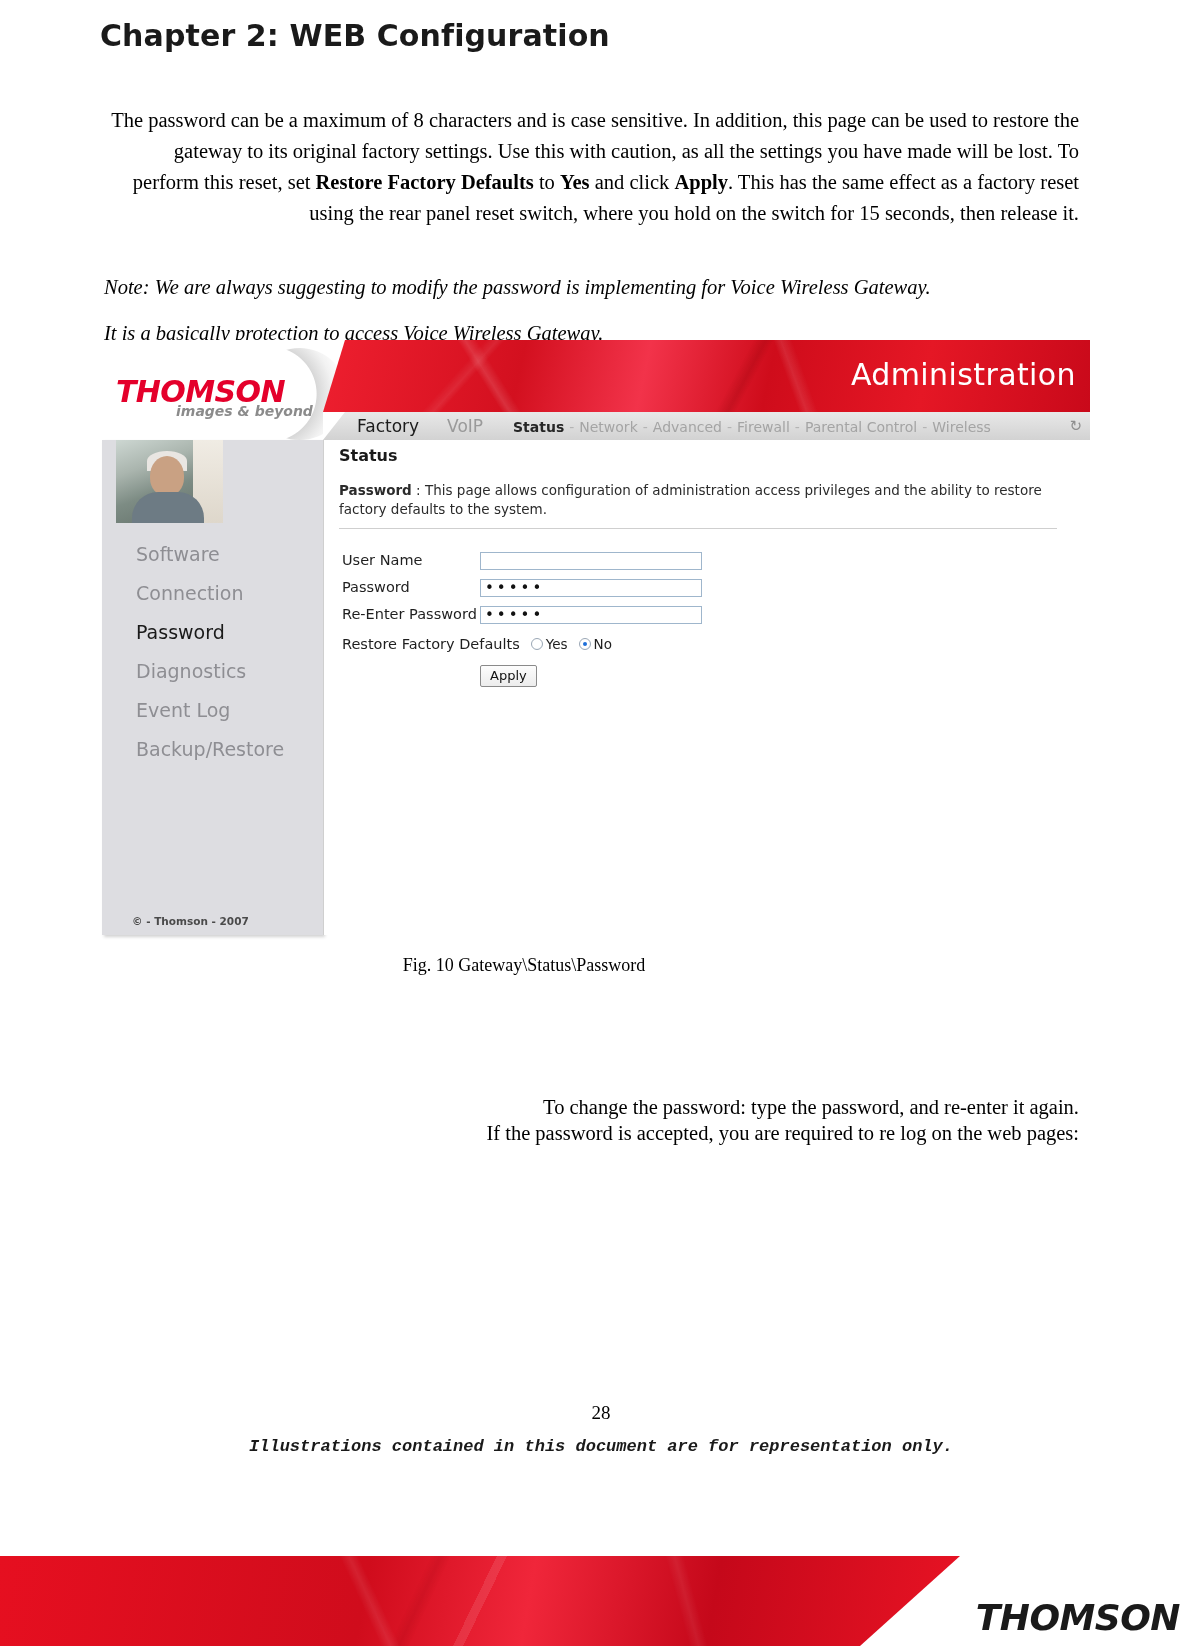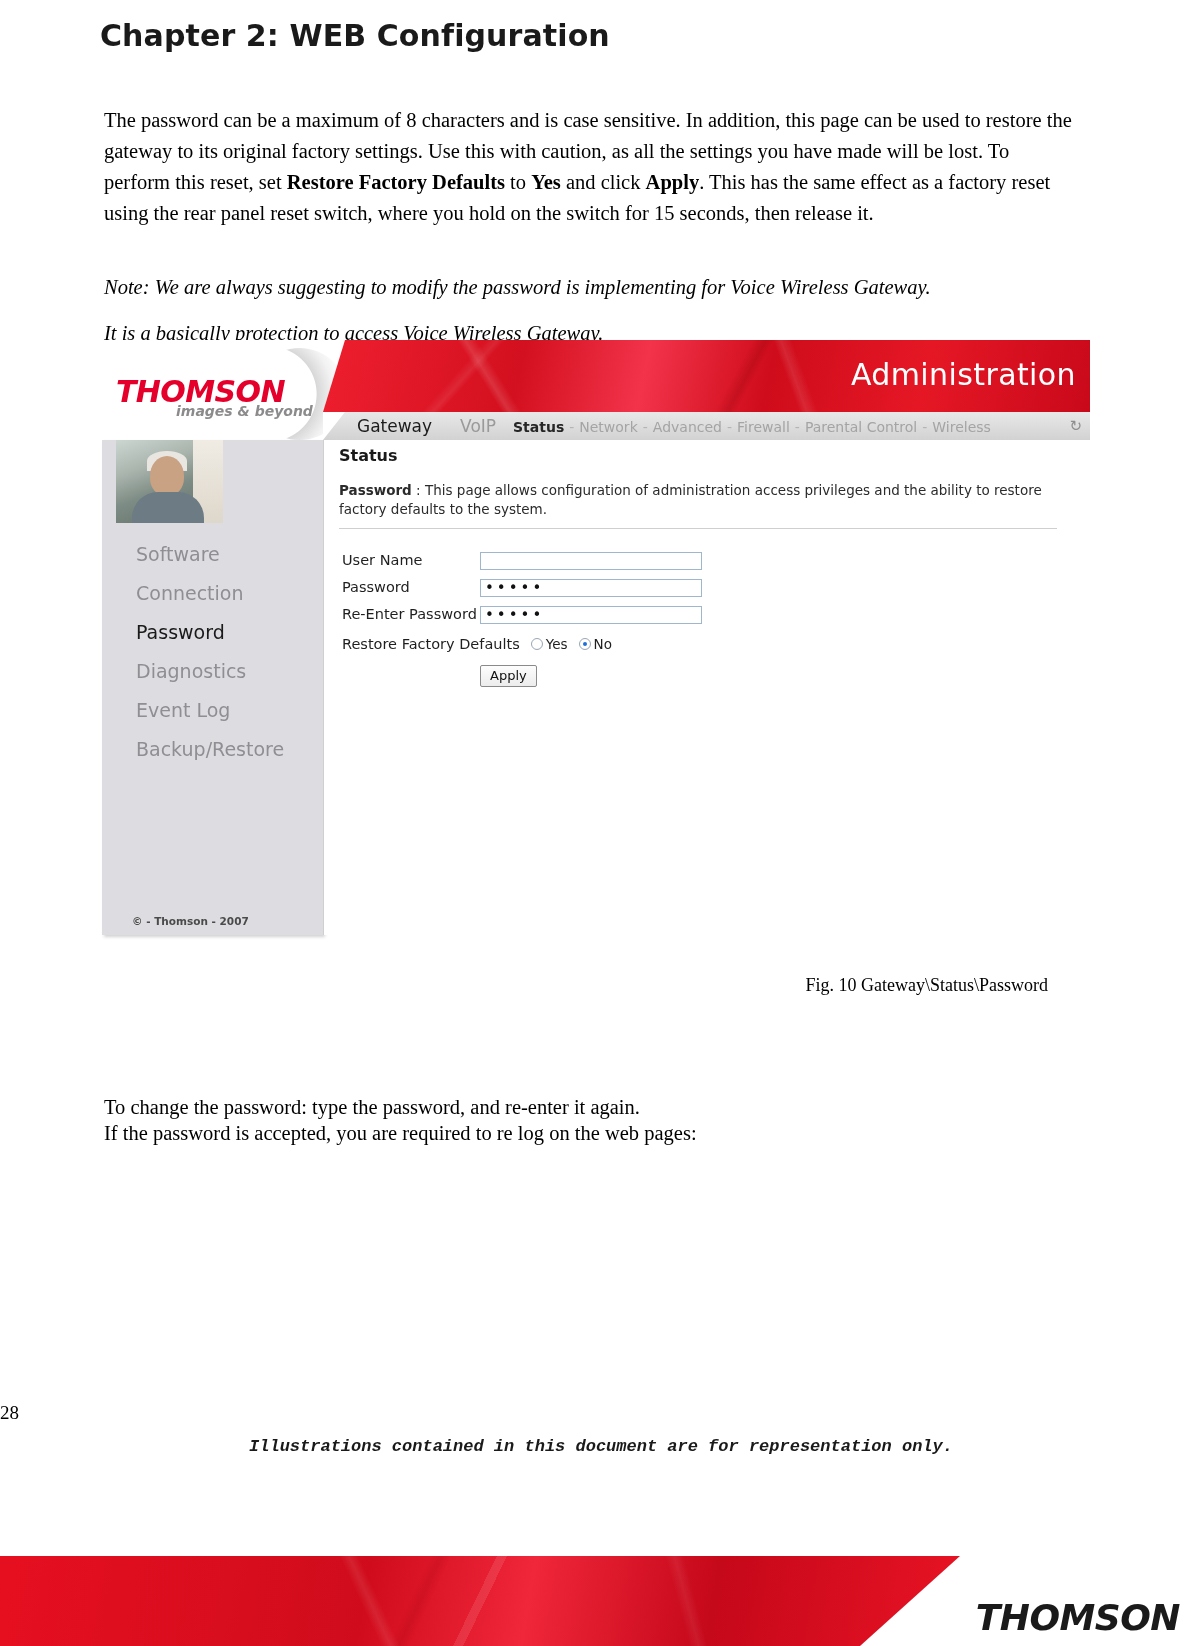--- a/index.html
+++ b/index.html
@@ -30,21 +30,21 @@
   }
 
   .body-text {
     position: absolute;
     left: 104px;
     width: 975px;
     font-family: "Liberation Serif", serif;
     font-size: 20.5px;
     line-height: 31px;
     color: #000;
-    text-align: left;
+    text-align: right;
   }
   .body-text b { font-weight: bold; }
 
   .para1 { top: 84px; }
 
   .note-line {
     position: absolute;
     left: 104px;
     width: 1000px;
     font-family: "Liberation Serif", serif;
@@ -53,35 +53,34 @@
     line-height: 28px;
     color: #000;
   }
   .note1 { top: 252px; }
   .note2 { top: 298px; }
 
   .fig-caption {
     position: absolute;
     left: 0; width: 1048px;
     top: 955px;
-    text-align: right;
+    text-align: center;
     font-family: "Liberation Serif", serif;
     font-size: 18px;
     color: #000;
-    margin-top: 20px;
   }
 
   .para-after1 { top: 1080px; margin-top: 12px; }
   .para-after2 { top: 1097px; }
 
   .page-number {
     position: absolute;
     left: 0; width: 1202px;
     top: 1402px;
-    text-align: left;
+    text-align: center;
     font-family: "Liberation Serif", serif;
     font-size: 19px;
     color: #000;
   }
   .footer-note {
     position: absolute;
     left: 0; width: 1202px;
     top: 1437px;
     text-align: center;
     font-family: Liberation Mono, monospace;
@@ -410,21 +409,21 @@
 
     <div class="shot-header">
       <div class="band"></div>
       <div class="shards"></div>
       <div class="section-title">Administration</div>
     </div>
 
     <div class="navbar">
       <div class="slant"></div>
       <div class="nav-primary">
-        <span class="item-active">Gateway</span>
+        <span class="item-active">Factory</span>
         <span class="item">VoIP</span>
       </div>
       <div class="nav-secondary">
         <span class="sub-active">Status</span>
         <span class="sep">-</span>
         <span>Network</span>
         <span class="sep">-</span>
         <span>Advanced</span>
         <span class="sep">-</span>
         <span>Firewall</span>

